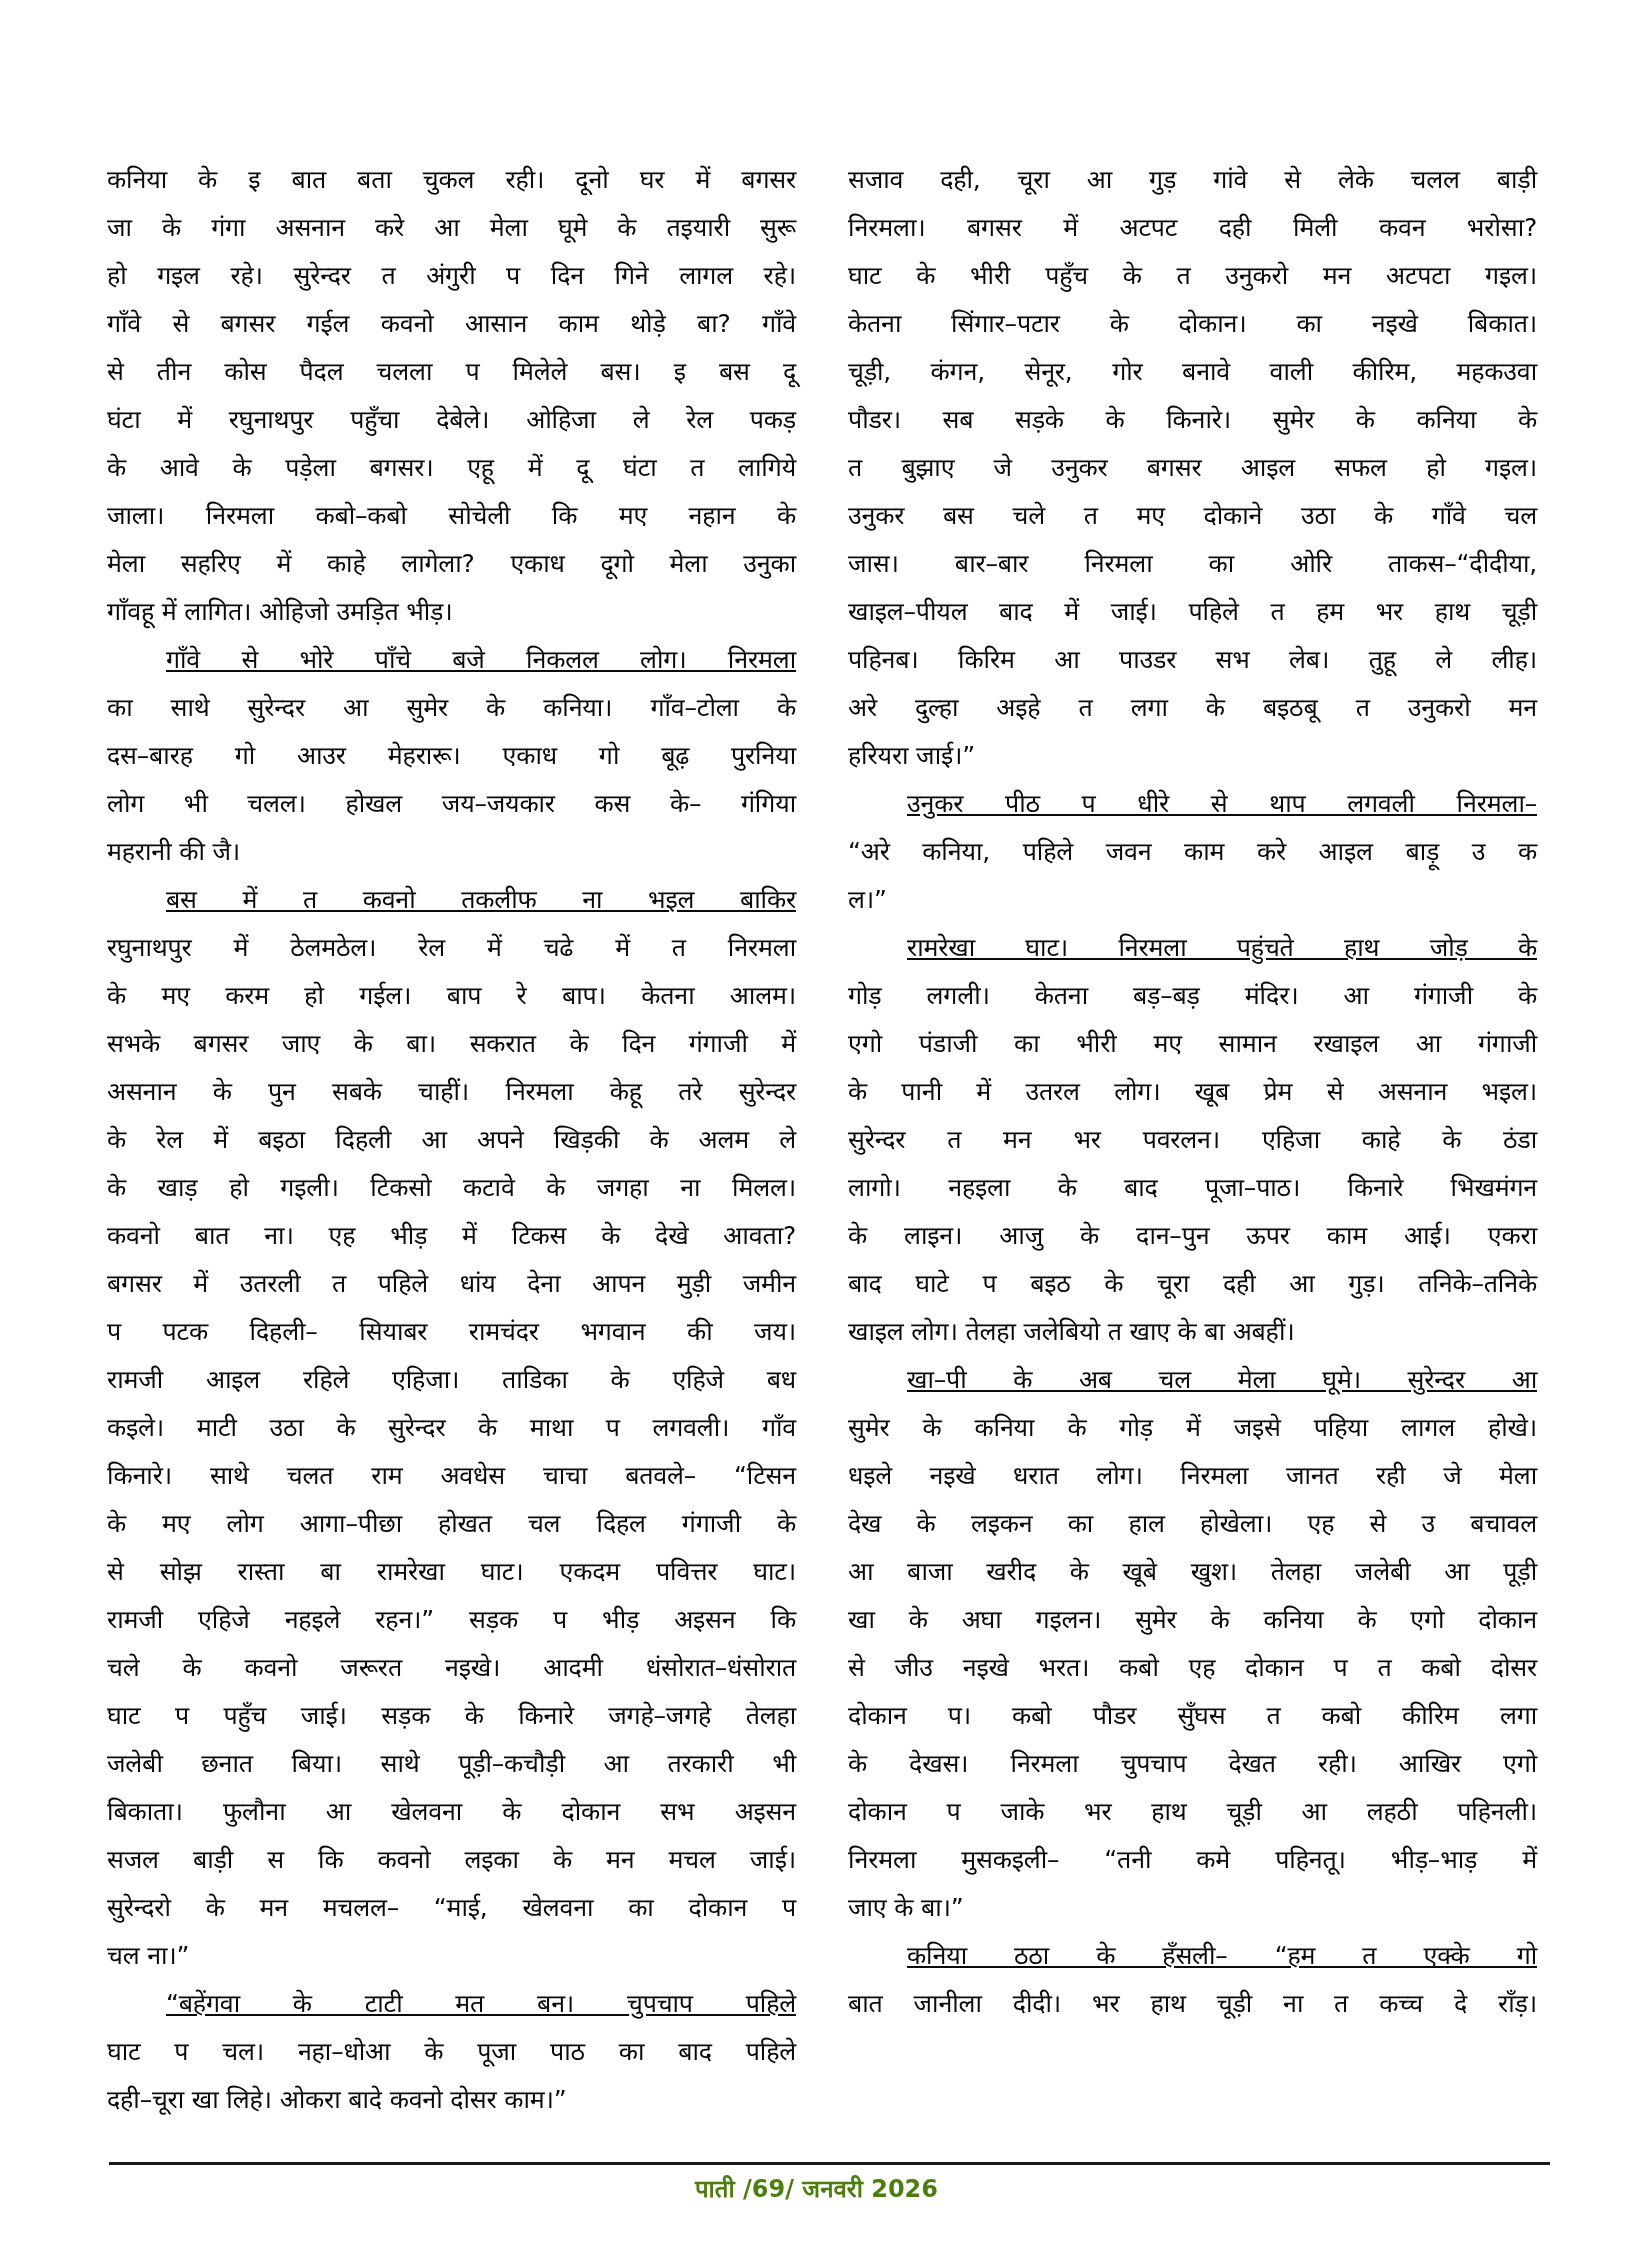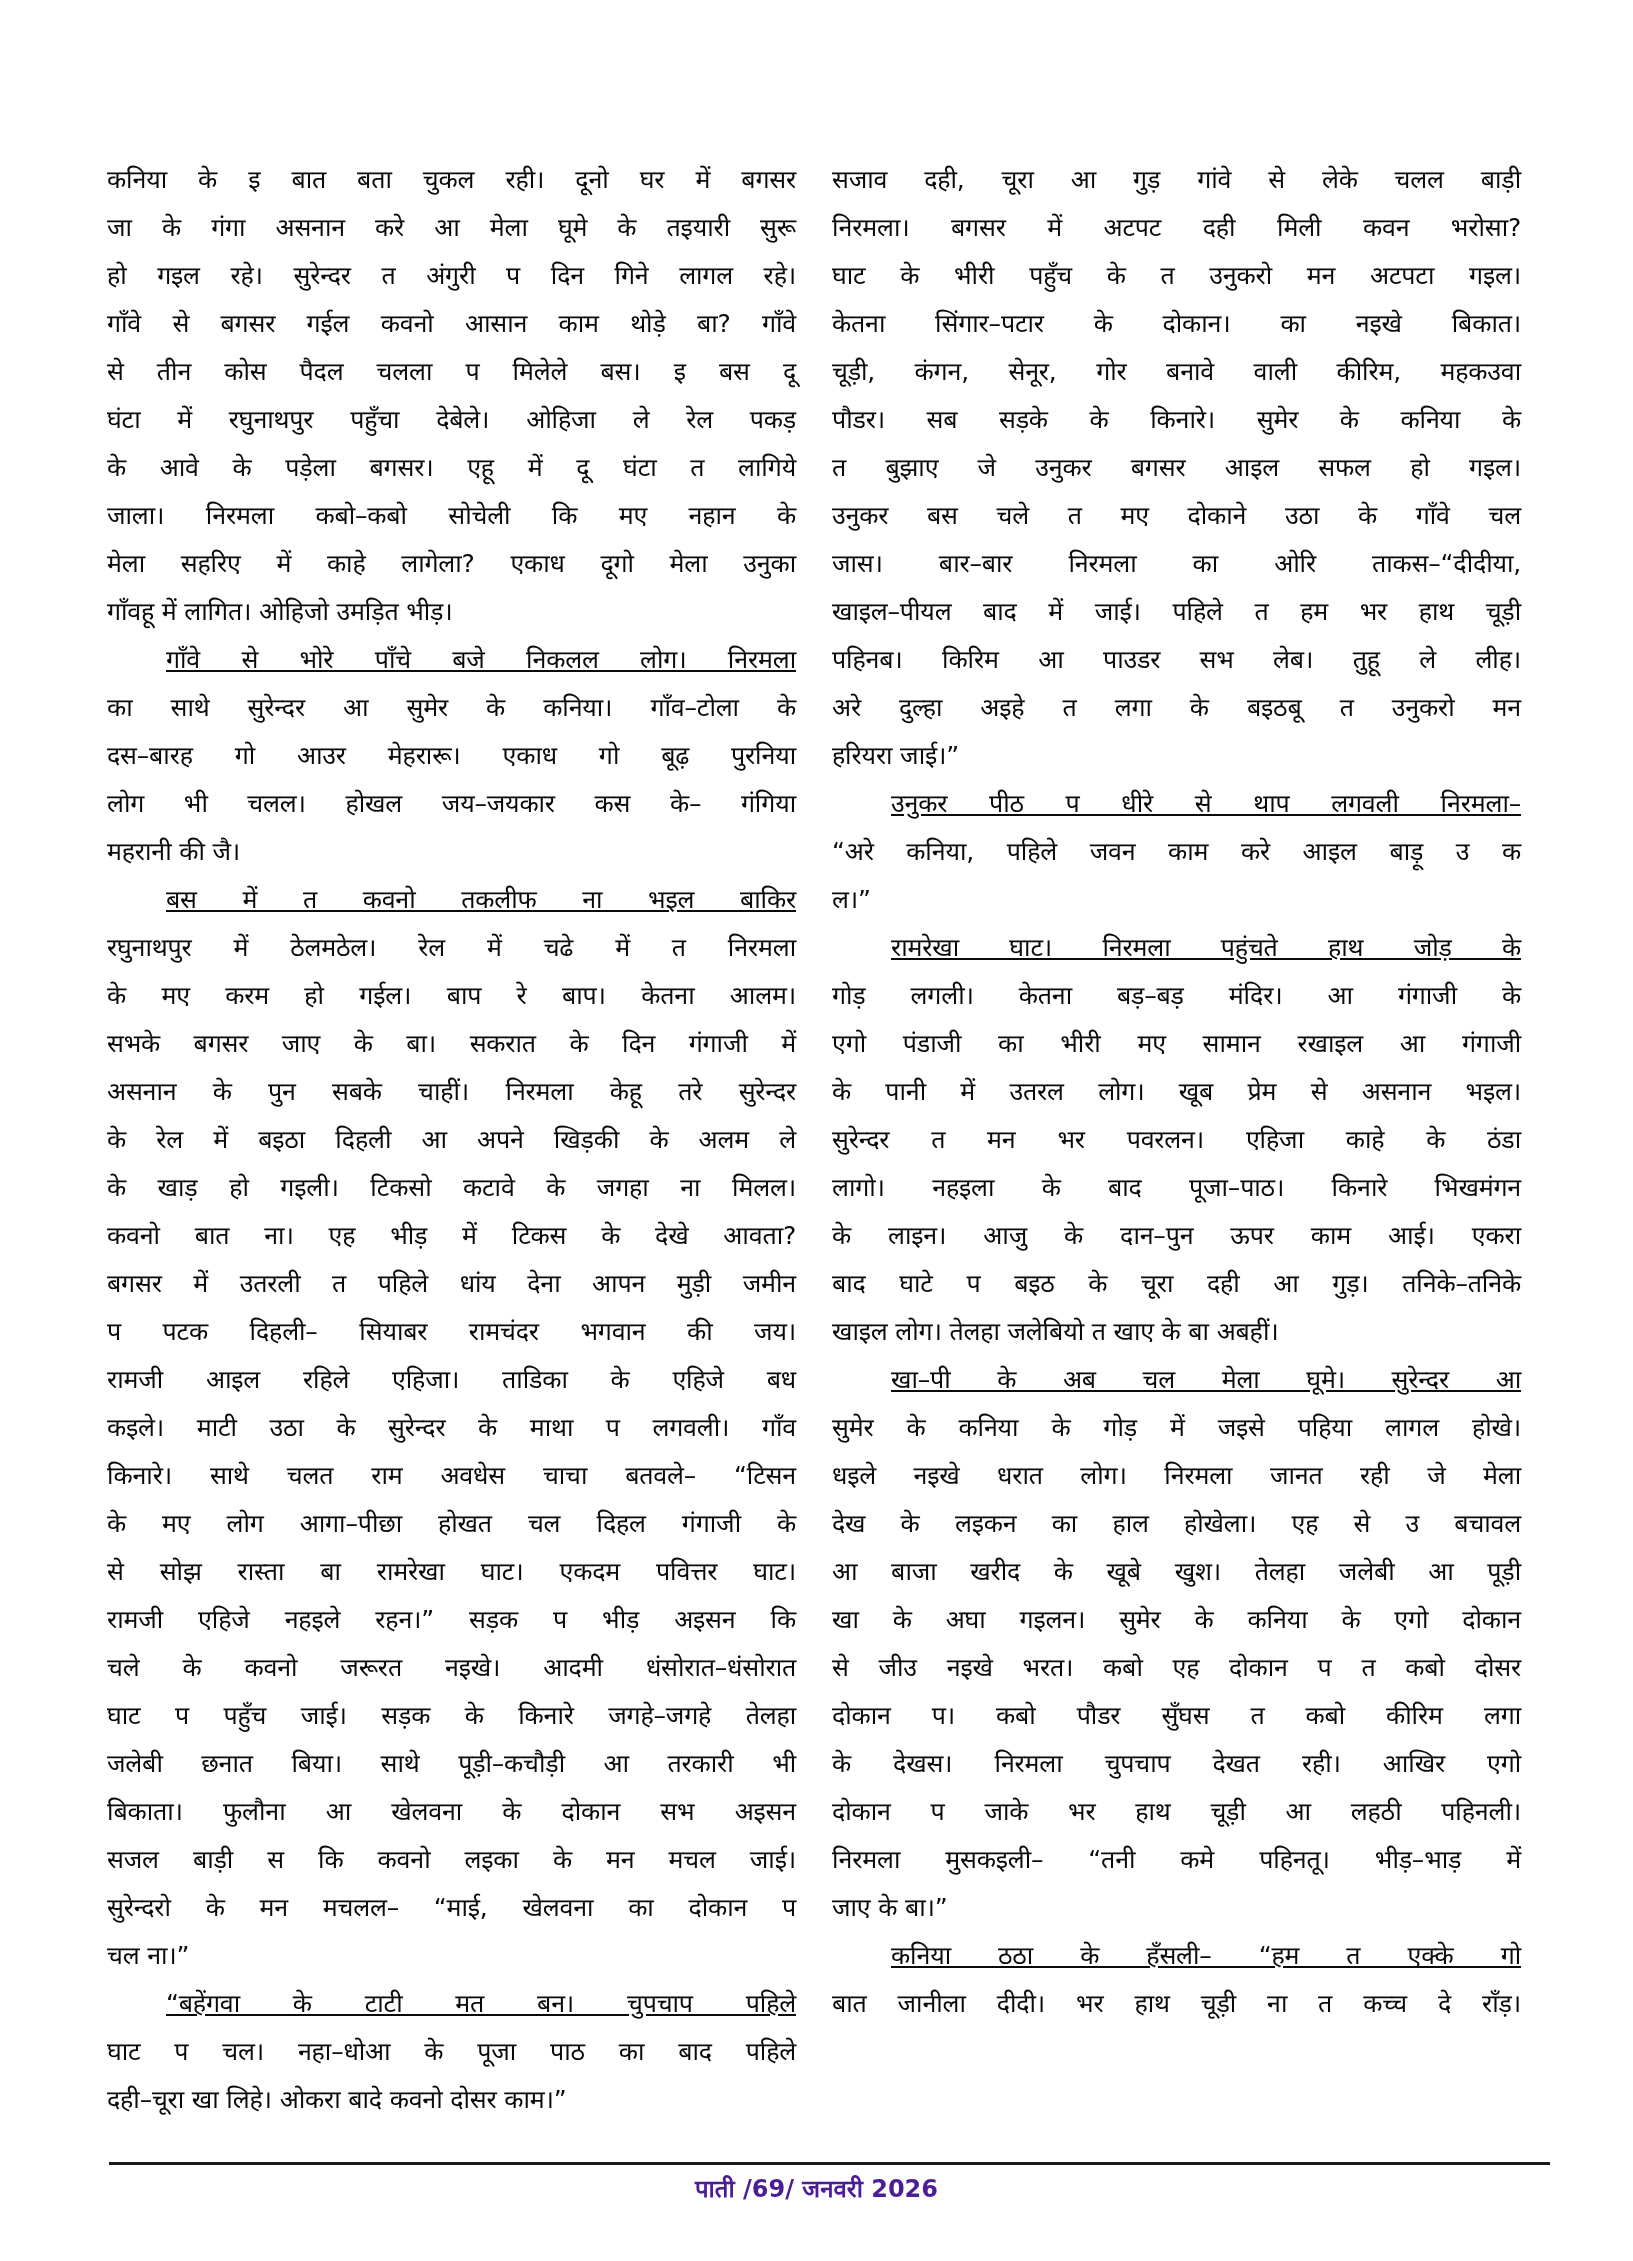--- a/index.html
+++ b/index.html
@@ -15,21 +15,21 @@
     color: #000000;
     font-family: "DejaVu Sans", sans-serif;
     overflow: hidden;
   }
   .columns {
     position: absolute;
     left: 107px;
     top: 156px;
     width: 1430px;
     display: flex;
-    gap: 36px;
+    gap: 52px;
   }
   .column {
     width: 689px;
   }
   .line {
     font-size: 25px;
     line-height: 48px;
     height: 48px;
     text-align: justify;
     text-align-last: justify;
@@ -54,21 +54,21 @@
     background: #1a1a1a;
   }
   .footer-text {
     position: absolute;
     left: 0;
     top: 2171px;
     width: 1633px;
     text-align: center;
     font-size: 24px;
     font-weight: bold;
-    color: #4c1d95;
+    color: #4d7c0f;
   }
 </style>
 </head>
 <body>
 
 <div class="page">
   <div class="columns">
     <div class="column">
         <div class="line">कनिया के इ बात बता चुकल रही। दूनो घर में बगसर</div>
         <div class="line">जा के गंगा असनान करे आ मेला घूमे के तइयारी सुरू</div>

